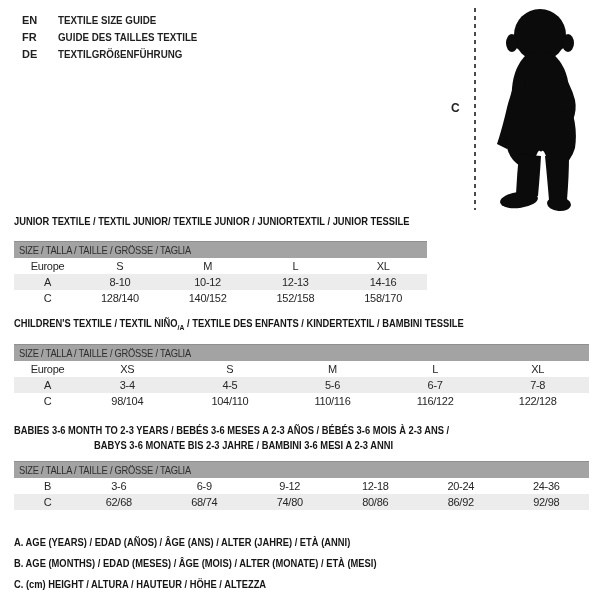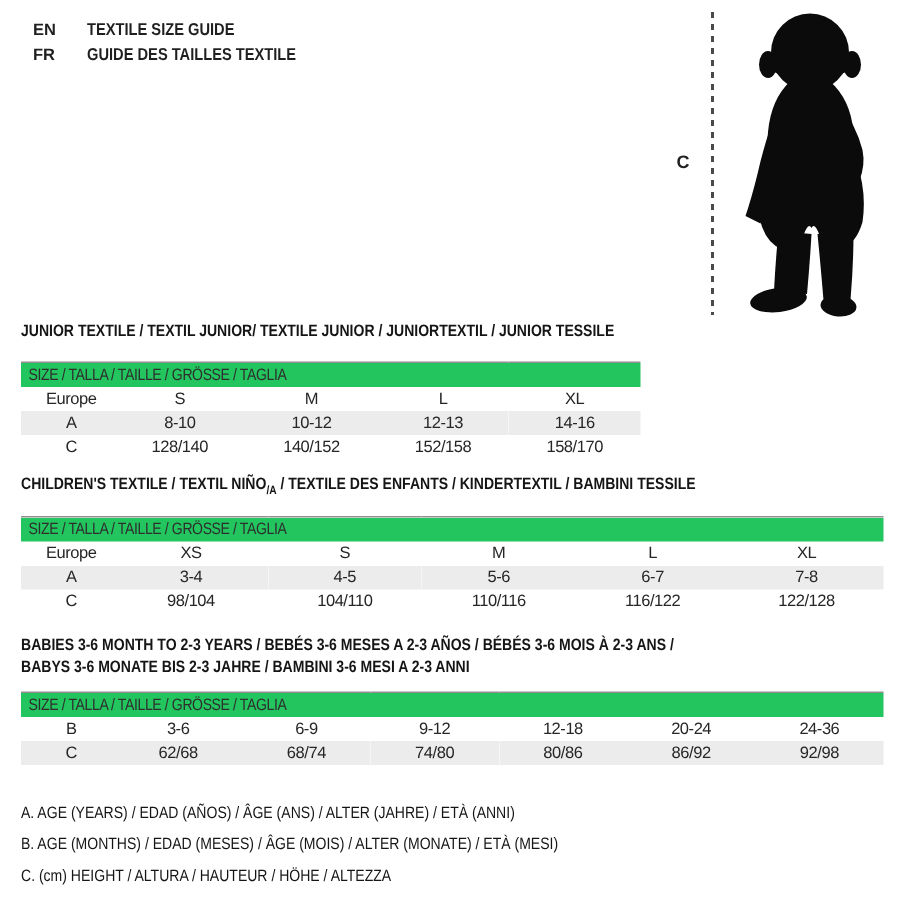--- a/index.html
+++ b/index.html
@@ -29,64 +29,68 @@
 
   
   .dash-line {
     left: 474px; top: 8px; width: 2px; height: 202px;
     background: repeating-linear-gradient(to bottom, #4a4a4a 0 4px, transparent 4px 8px);
   }
   .c-label { left: 451px; top: 101px; font-weight: bold; font-size: 12px; color: #222; }
   .baby { left: 483px; top: 4px; }
 
   
-  .sec-title { font-weight: bold; font-size: 11px; color: #151515; }
+  .sec-title { font-weight: bold; font-size: 11px; color: #151515; text-align: center; }
   .sec-title sub { font-size: 8px; }
   .two-line { line-height: 15px; }
 
   
   table { border-collapse: collapse; table-layout: fixed; }
   .t-junior  { width: 413px; }
   .t-wide    { width: 575px; }
   col.c-lbl  { width: 62px; }
   td {
     height: 16px; font-size: 11px; letter-spacing: -0.3px;
     text-align: center; color: #262626; vertical-align: middle;
     overflow: hidden; white-space: nowrap;
   }
   tr.size-head td {
-    background: #22c55e; border-top: 1px solid #8f8f8f;
+    background: #a3a3a3; border-top: 1px solid #8f8f8f;
     text-align: left; padding-left: 5px; height: 16px; color: #2e2e2e;
   }
   td.lbl { text-align: center; padding-left: 5px; }
   tr.shade td { background: #ececec; }
 
   .tbl-junior   { left: 14px; top: 241px; }
   .tbl-children { left: 14px; top: 344px; }
   .tbl-babies   { left: 14px; top: 461px; }
   .ttl-junior   { left: 14px; top: 215px; }
   .ttl-children { left: 14px; top: 317px; }
   .ttl-babies   { left: 14px; top: 423px; }
 
   
   .legend { left: 14px; top: 532px; }
-  .legend-line { height: 21px; line-height: 21px; font-weight: normal; font-size: 11px; color: #151515; }
+  .legend-line { height: 21px; line-height: 21px; font-weight: bold; font-size: 11px; color: #151515; }
 </style>
 </head>
 <body>
 
 <div class="abs lang-list">
   <div class="lang-row">
     <span class="lang-code">EN</span>
     <span class="lang-title cond">TEXTILE SIZE GUIDE</span>
   </div>
   <div class="lang-row">
     <span class="lang-code">FR</span>
     <span class="lang-title cond">GUIDE DES TAILLES TEXTILE</span>
   </div>
+  <div class="lang-row">
+    <span class="lang-code">DE</span>
+    <span class="lang-title cond">TEXTILGRÖßENFÜHRUNG</span>
+  </div>
 </div>
 
 <div class="abs dash-line"></div>
 <div class="abs c-label">C</div>
 <svg class="abs baby" width="118" height="208" viewBox="0 0 118 208" aria-hidden="true">
   <g fill="#0b0b0b" stroke="none">
 
     <circle cx="57" cy="31" r="26"></circle>
     <path d="M33,28 Q57,12 81,28 L81,44 Q57,56 33,44 Z"></path>
 

